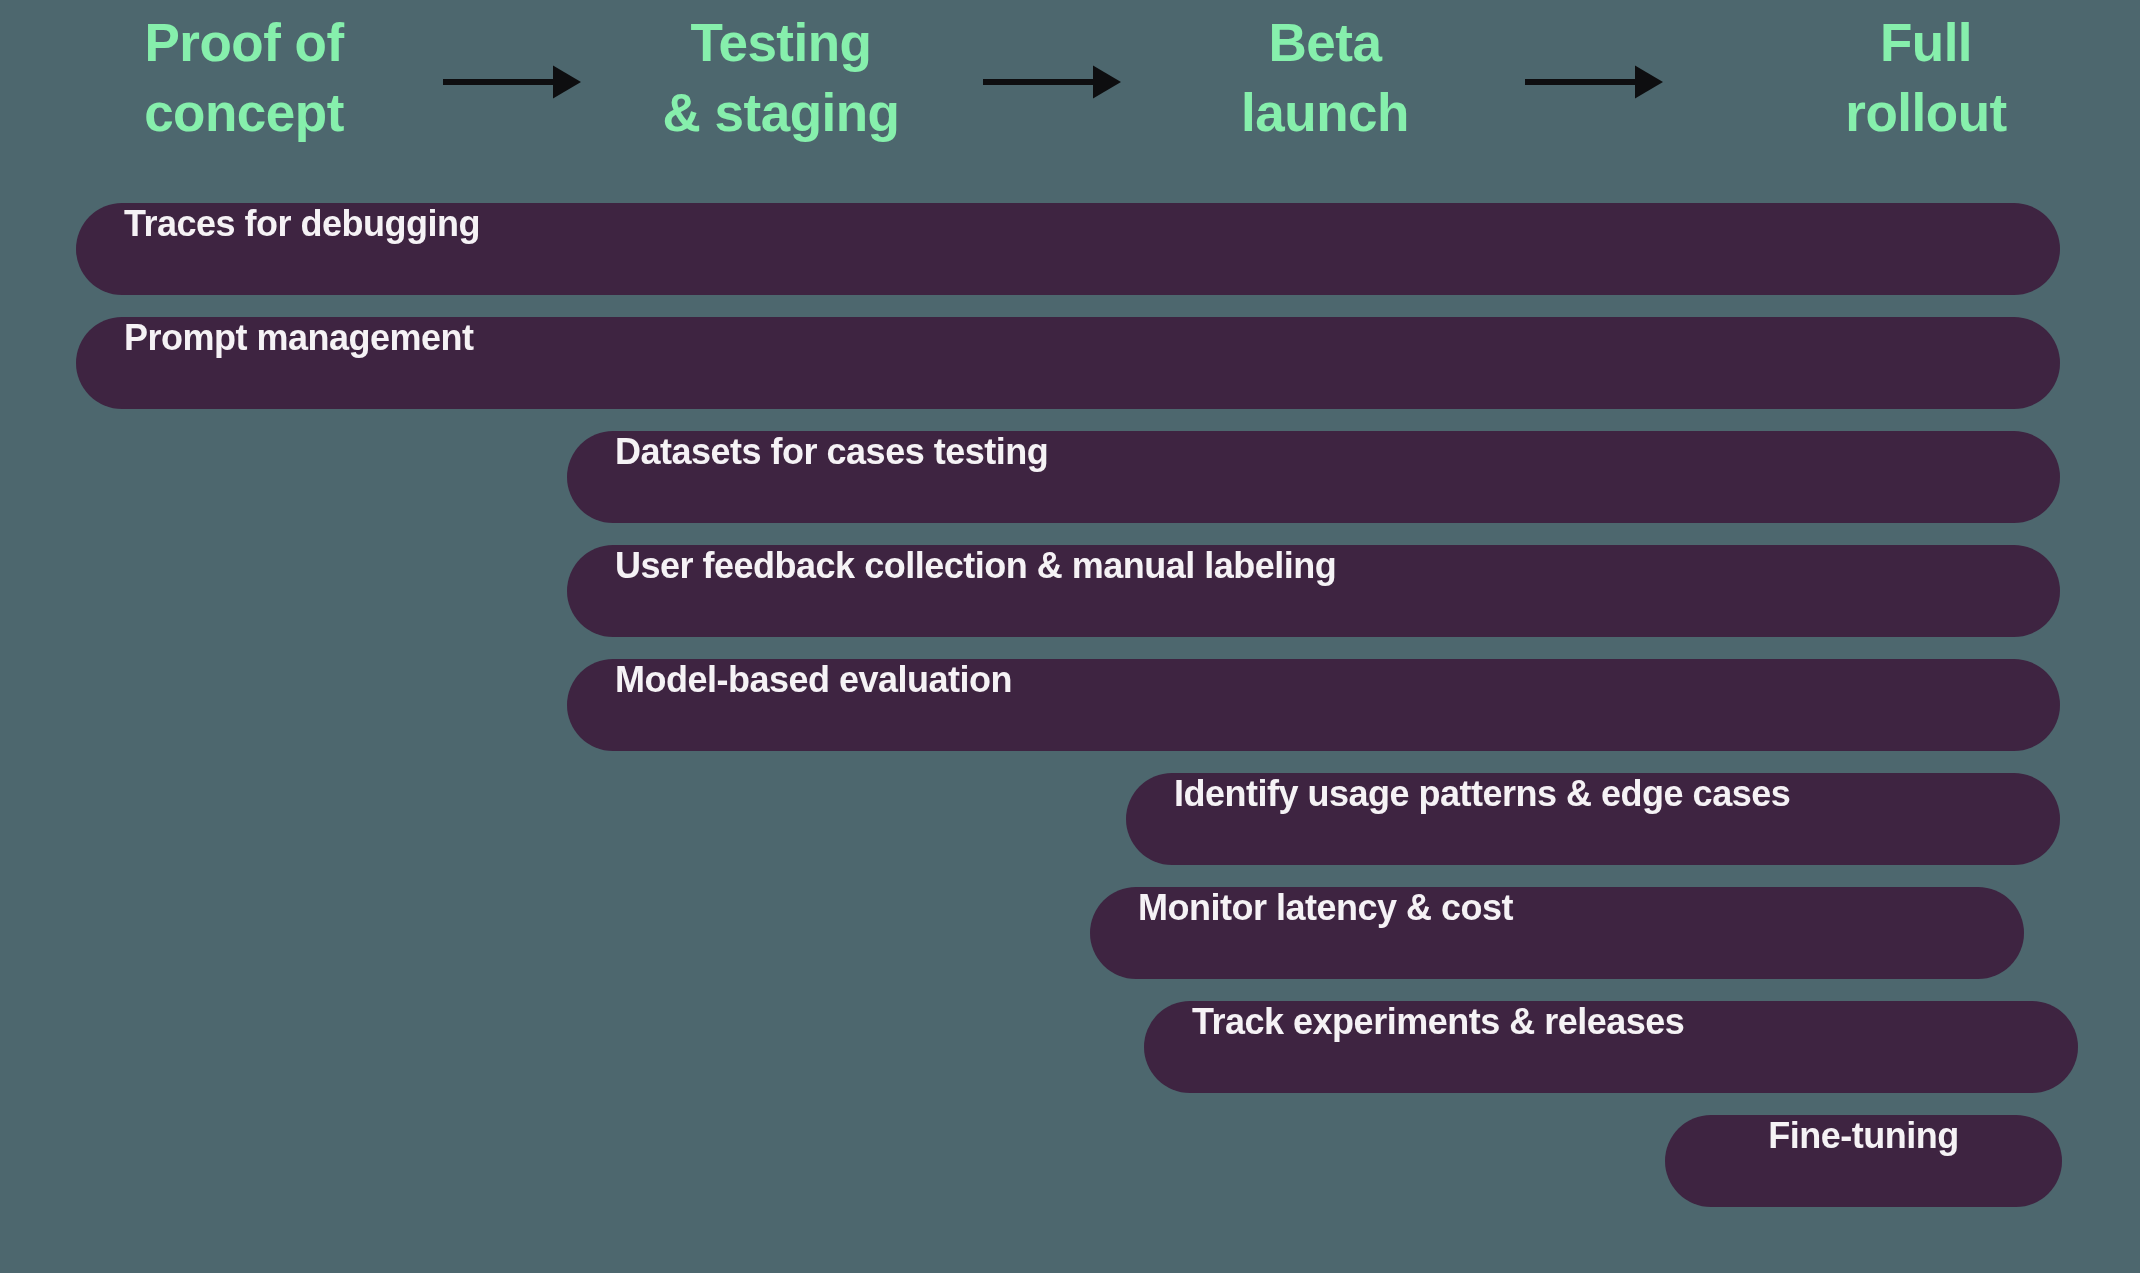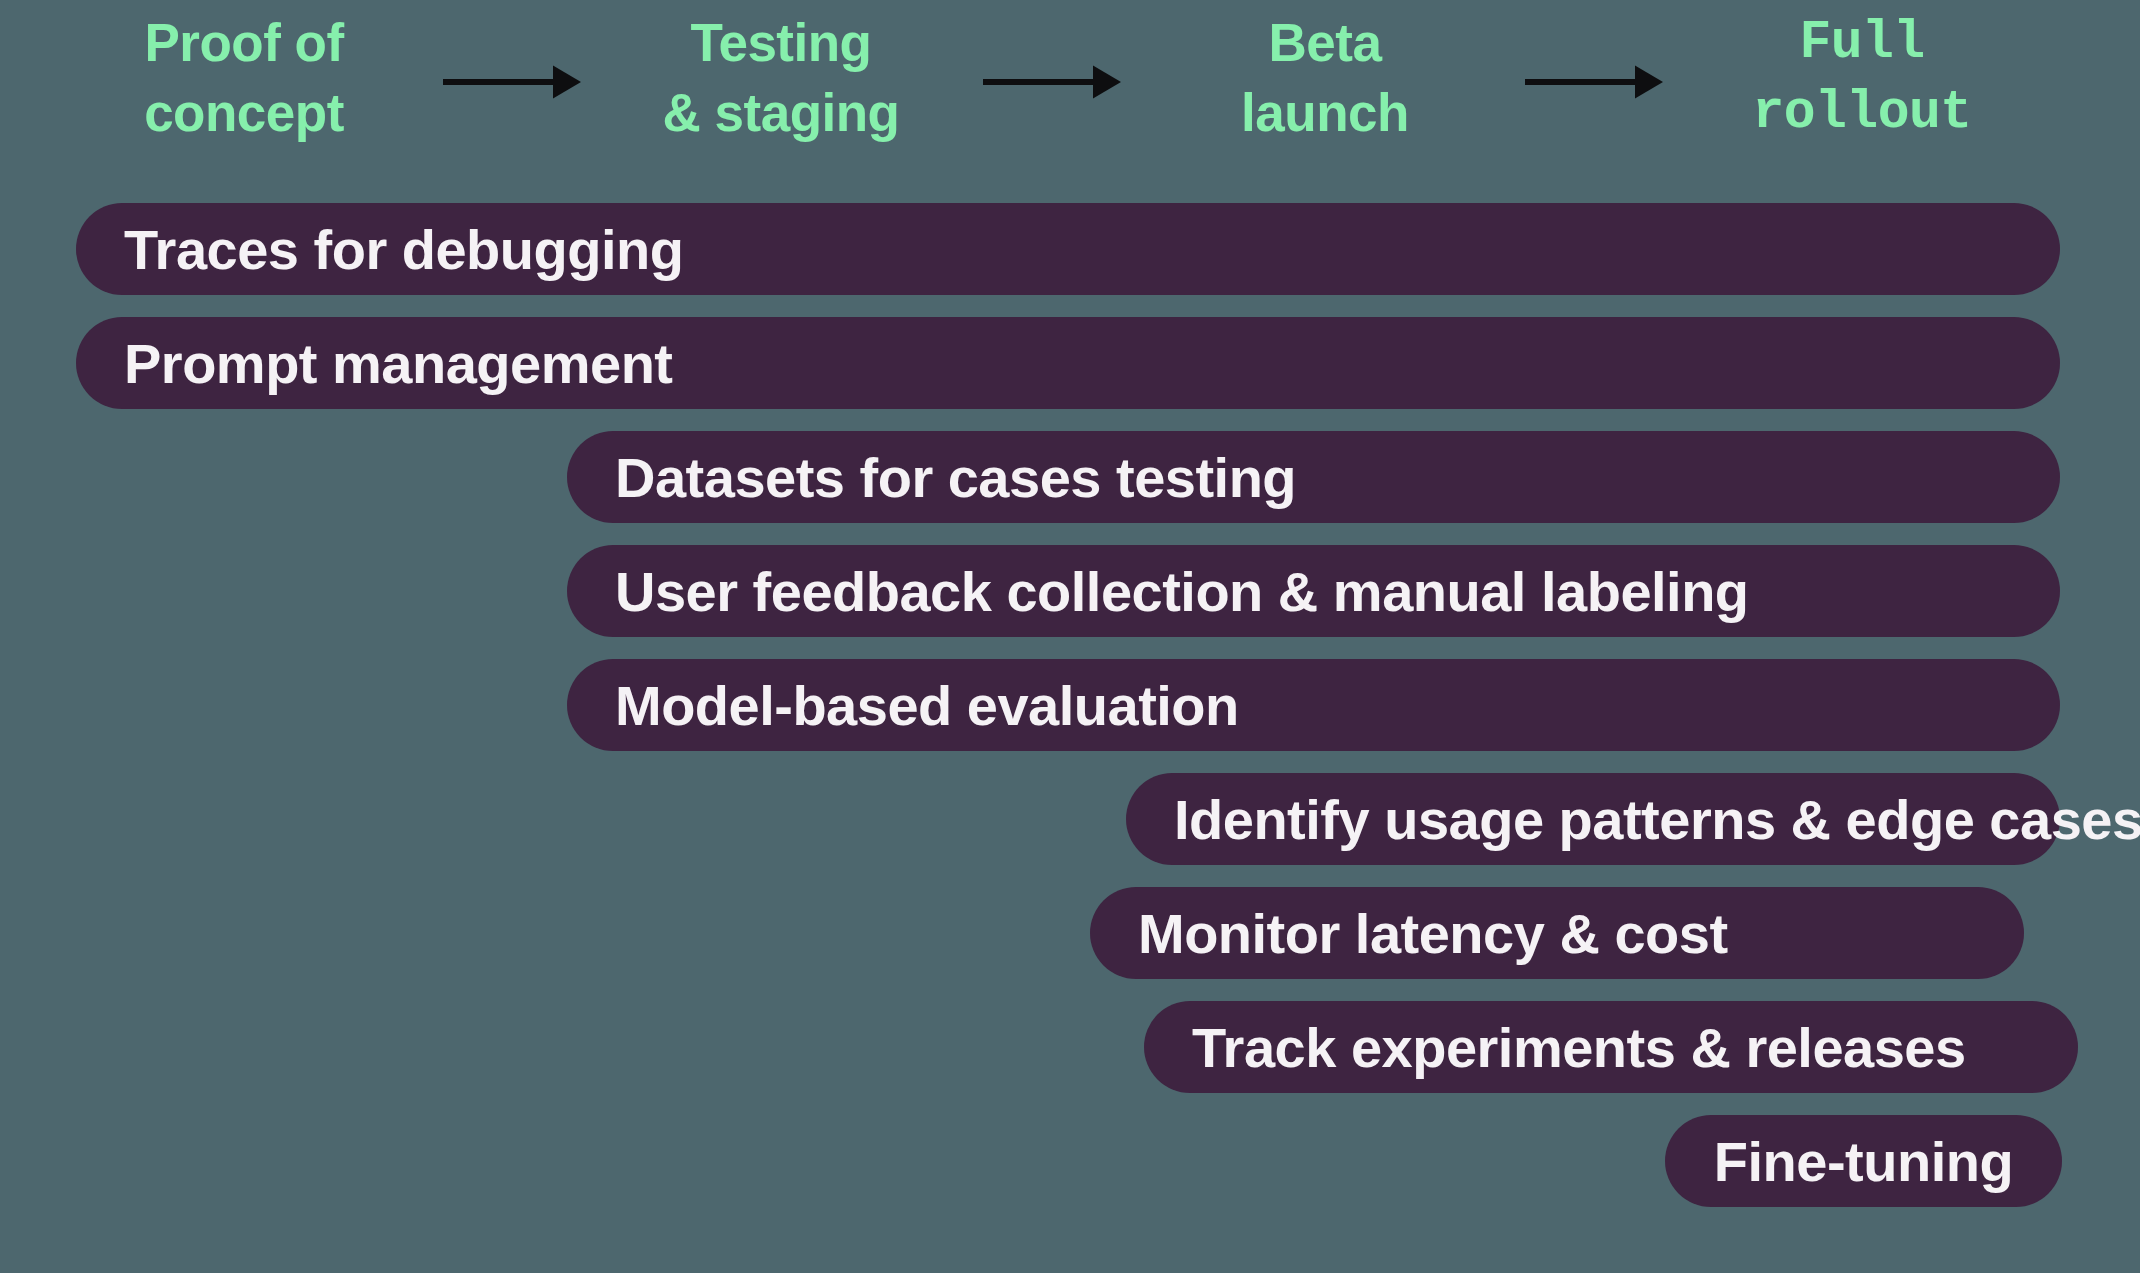--- a/index.html
+++ b/index.html
@@ -25,44 +25,43 @@
     font-weight: 700;
     line-height: 70px;
     letter-spacing: -0.5px;
     color: #86efac;
     white-space: nowrap;
   }
   .stage .line { display: block; }
   .stage-1 { left: 244px; }
   .stage-2 { left: 781px; }
   .stage-3 { left: 1325px; }
-  .stage-4 { left: 1862px; font-family: Liberation Mono, monospace; }
+  .stage-4 { left: 1926px; }
 
   .arrow-icon {
     position: absolute;
     top: 62px;
     width: 140px;
     height: 40px;
   }
   .arrow-1 { left: 441px; }
   .arrow-2 { left: 981px; }
   .arrow-3 { left: 1523px; }
 
   
   .bar {
     position: absolute;
     height: 92px;
     background: #3e2441;
     border-radius: 46px;
     display: flex;
-    align-items: center;
     box-sizing: border-box;
     padding: 0 48px;
     color: #f5f2f5;
-    font-size: 56px;
+    font-size: 36px;
     font-weight: 700;
     letter-spacing: -0.5px;
     white-space: nowrap;
   }
   .b1 { left: 76px;   top: 203px;  width: 1984px; }
   .b2 { left: 76px;   top: 317px;  width: 1984px; }
   .b3 { left: 567px;  top: 431px;  width: 1493px; }
   .b4 { left: 567px;  top: 545px;  width: 1493px; }
   .b5 { left: 567px;  top: 659px;  width: 1493px; }
   .b6 { left: 1126px; top: 773px;  width: 934px;  }

